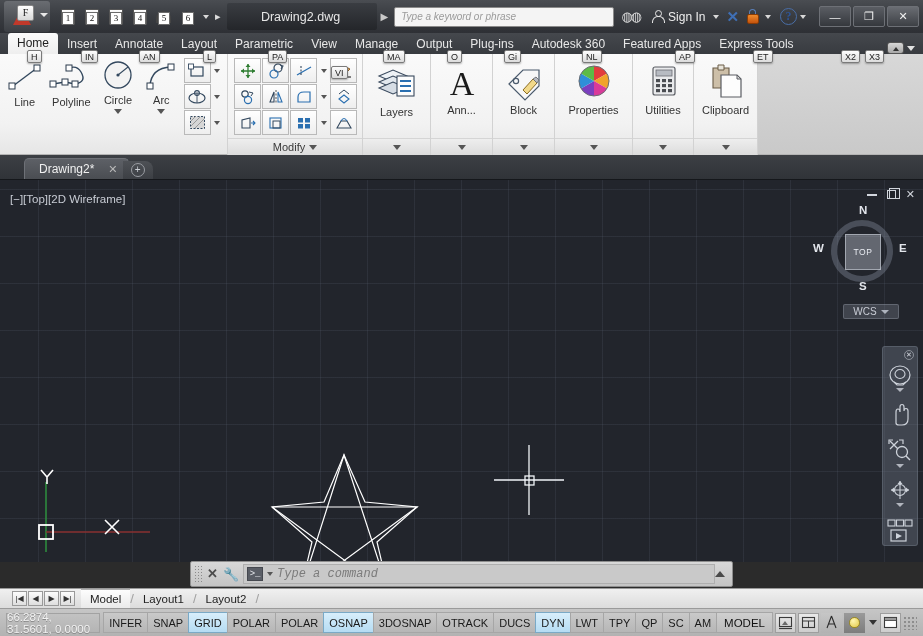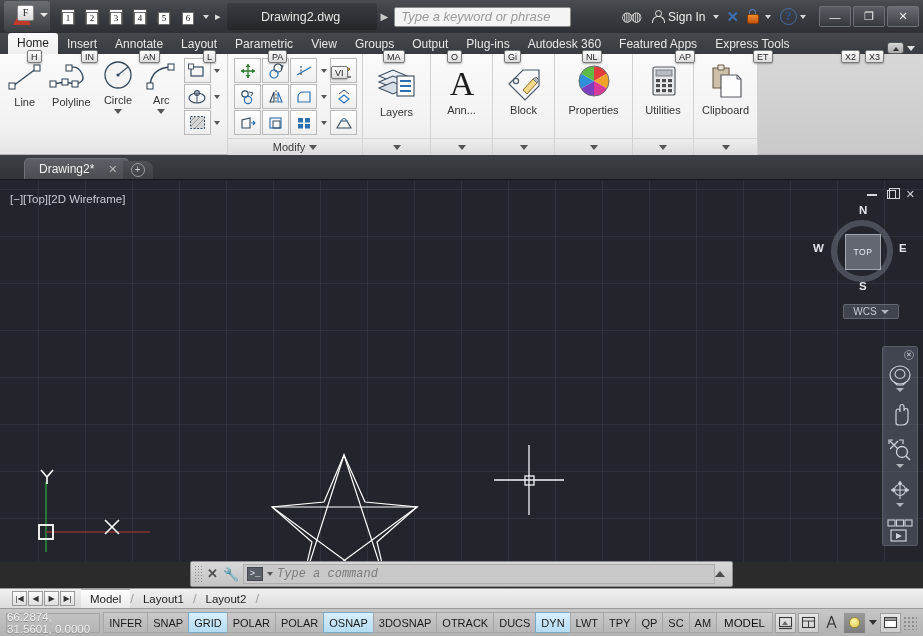--- a/index.html
+++ b/index.html
@@ -38,22 +38,22 @@
     border-radius:8px 8px 0 0; background:linear-gradient(180deg,#f5f5f5,#c9c9c9);}
   .qicon .backarrow{ font-size:15px; color:#3a3a3a; }
   .qcaret{ width:0;height:0;border-left:3.5px solid transparent;
     border-right:3.5px solid transparent;border-top:4px solid #d8d8d8; margin:0 3px;}
   .qmore{ color:#ddd; font-size:11px; padding:0 2px;}
   .doctitle{ height:27px; min-width:150px; padding:0 18px 0 16px;
     background:linear-gradient(180deg,#3a3d42,#24262a); border-radius:2px;
     color:#e6e6e6; font-size:12.5px; display:flex; align-items:center;
     justify-content:center; margin-left:4px; }
   .titlecaret{ color:#c8c8c8; font-size:10px; margin:0 6px 0 4px;}
-  .searchbox{ width:177px; height:20px; background:#f4f4f4; border:1px solid #8a8a8a;
-    border-radius:2px; font-size:13px; color:#9a9a9a; font-style:italic;
+  .searchbox{ width:220px; height:20px; background:#f4f4f4; border:1px solid #8a8a8a;
+    border-radius:2px; font-size:10px; color:#9a9a9a; font-style:italic;
     display:flex; align-items:center; padding-left:6px; }
   .tb-right{ margin-left:auto; display:flex; align-items:center; height:33px;}
   .binoc{ font-size:13px; color:#dedede; padding:0 7px; letter-spacing:-2px;}
   .signin{ display:flex; align-items:center; gap:5px; color:#eee; font-size:12px;
     padding:0 5px;}
   .person{ width:11px;height:13px; position:relative;}
   .person:before{content:"";position:absolute;left:3px;top:0;width:5px;height:5px;
     border:1.3px solid #e8e8e8;border-radius:50%;}
   .person:after{content:"";position:absolute;left:0;top:6px;width:11px;height:6px;
     border:1.3px solid #e8e8e8;border-bottom:none;border-radius:6px 6px 0 0;}
@@ -329,21 +329,21 @@
   </div>
 </div>
 
 <div class="ribbon-tabs">
   <div class="rtab active">Home</div>
   <div class="rtab">Insert</div>
   <div class="rtab">Annotate</div>
   <div class="rtab">Layout</div>
   <div class="rtab">Parametric</div>
   <div class="rtab">View</div>
-  <div class="rtab">Groups</div>
+  <div class="rtab">Manage</div>
   <div class="rtab">Output</div>
   <div class="rtab">Plug-ins</div>
   <div class="rtab">Autodesk 360</div>
   <div class="rtab">Featured Apps</div>
   <div class="rtab">Express Tools</div>
   <div class="rtab-min">
     <div class="minpill"></div>
     <div class="minc"></div>
   </div>
 </div>

